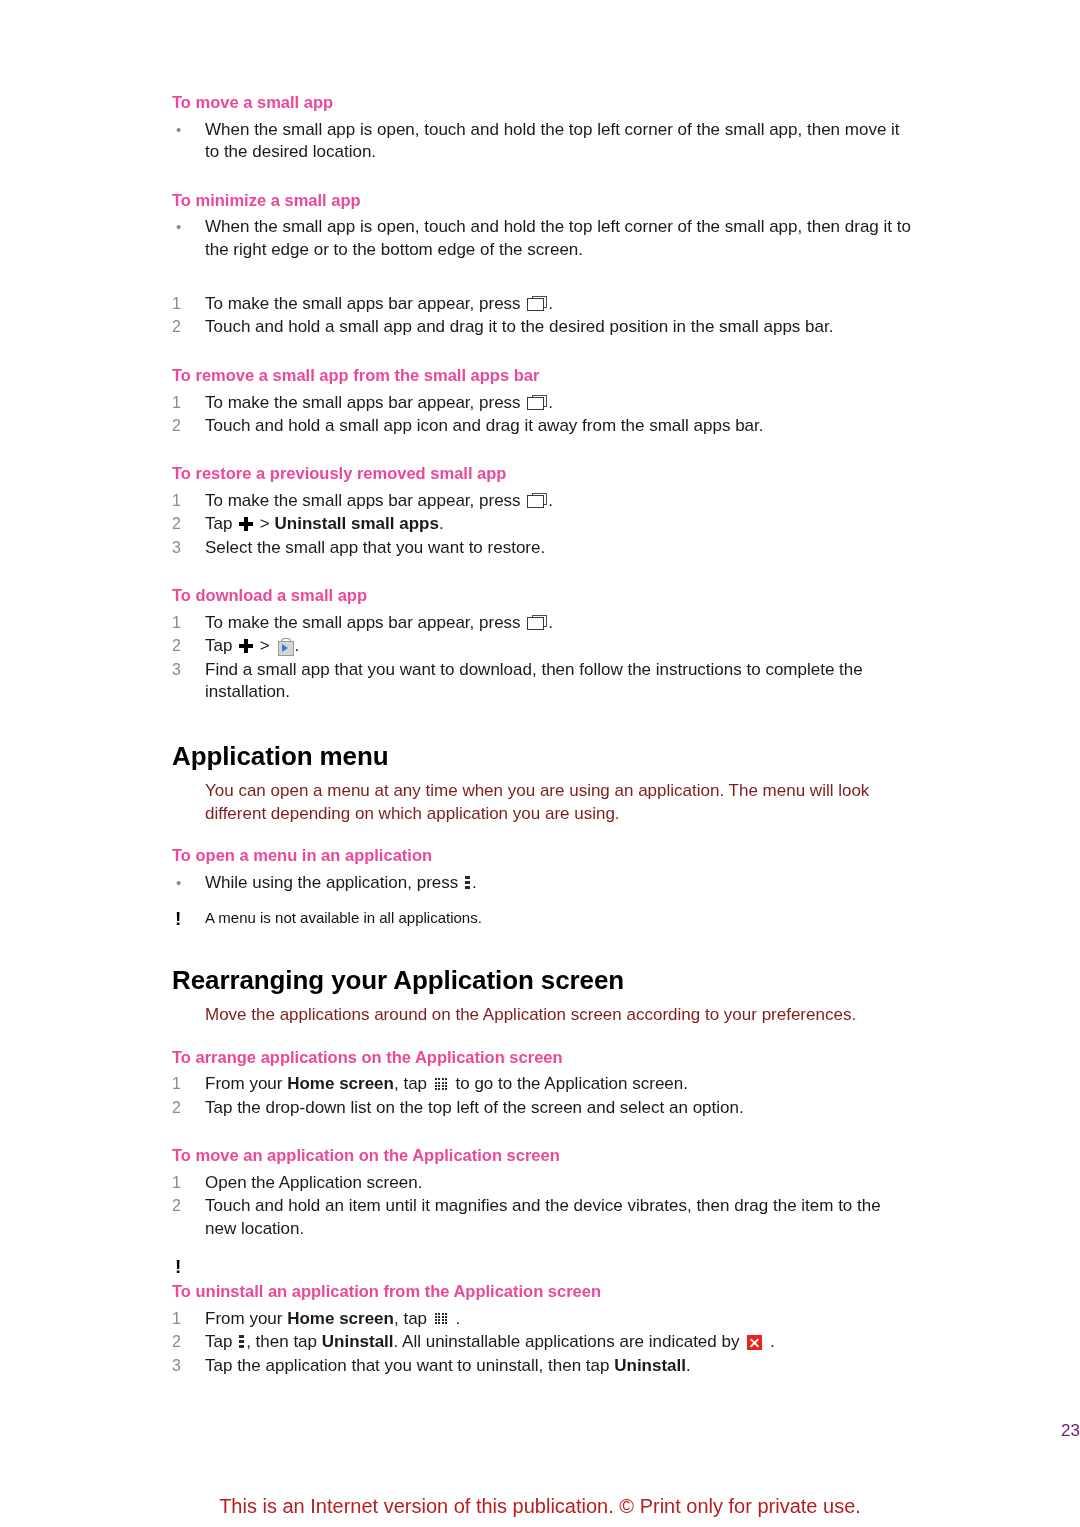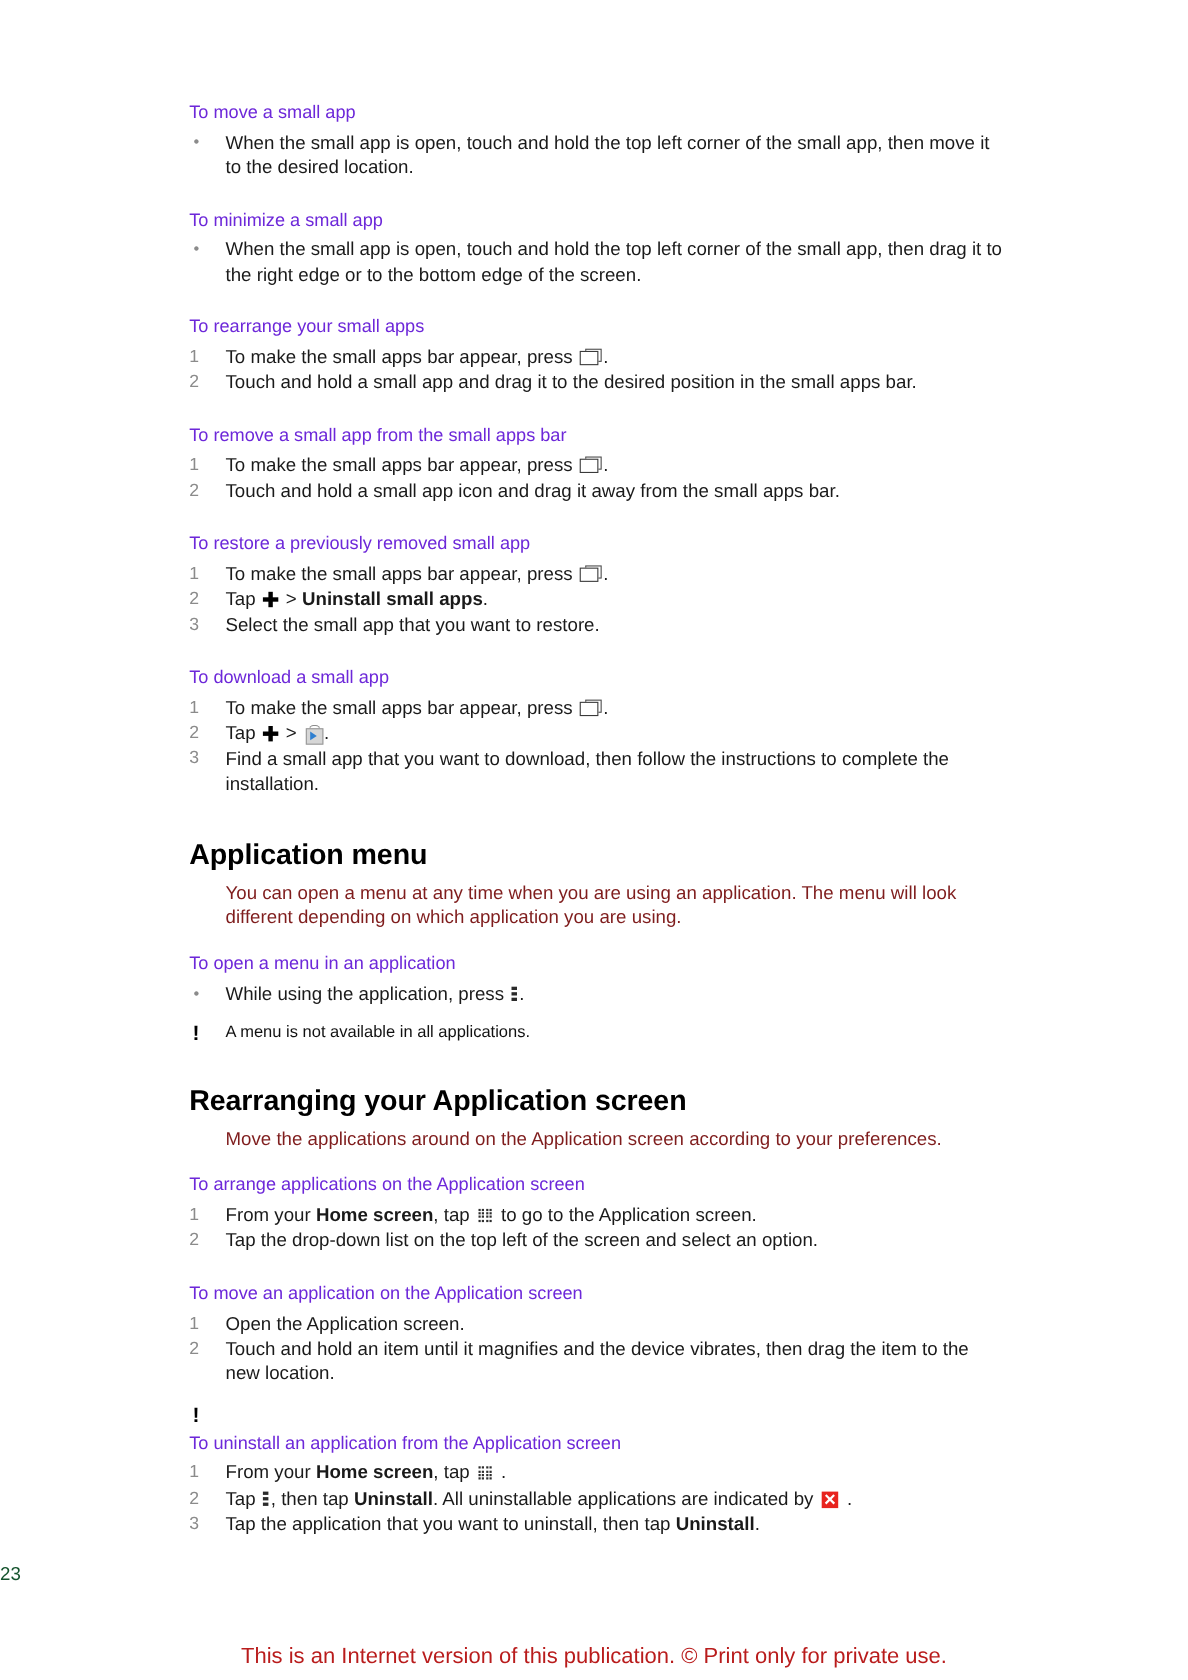--- a/index.html
+++ b/index.html
@@ -33,22 +33,22 @@
     font-size: 26px;
     font-weight: bold;
     color: #000;
     margin: 0 0 8px 0;
     padding: 0;
     line-height: 1.22;
     letter-spacing: -0.1px;
   }
   .proc-title {
     font-size: 16.5px;
-    font-weight: normal;
-    color: #6d28d9;
+    font-weight: bold;
+    color: #ec4899;
     line-height: 1.25;
     margin: 0;
     padding: 0;
   }
 
   
   .block { margin: 0; padding: 0; }
   .gap-after-proc { height: 6px; }
   .gap-block { height: 25px; }
   .gap-block-sm { height: 20px; }
@@ -223,22 +223,22 @@
     background: #fff;
   }
   .ico-x:before { transform: rotate(45deg); }
   .ico-x:after  { transform: rotate(-45deg); }
 
   
   .page-number {
     position: absolute;
     left: 0; right: 0;
     top: 1421px;
-    text-align: left;
-    color: #14532d;
+    text-align: right;
+    color: #701a75;
     font-size: 17px;
   }
   .footer-note {
     position: absolute;
     left: 0; right: 0;
     top: 1495px;
     text-align: center;
     color: #b91c1c;
     font-size: 20px;
   }
@@ -269,21 +269,20 @@
         <li class="item">
           <span class="marker bullet-dot">•</span>
           <span>When the small app is open, touch and hold the top left corner of the small app, then drag it to the right edge or to the bottom edge of the screen.</span>
         </li>
       </ul>
     </div>
 
     <div class="gap-block"></div>
 
     <div class="block">
-      <div class="proc-title">To rearrange your small apps</div>
       <div class="gap-after-proc"></div>
       <ol class="steps">
         <li class="item">
           <span class="marker">1</span>
           <span><span>To make the small apps bar appear, press </span><span class="ico ico-recent"><span class="r-back"></span><span class="r-front"></span></span><span>.</span></span>
         </li>
         <li class="item">
           <span class="marker">2</span>
           <span>Touch and hold a small app and drag it to the desired position in the small apps bar.</span>
         </li>

